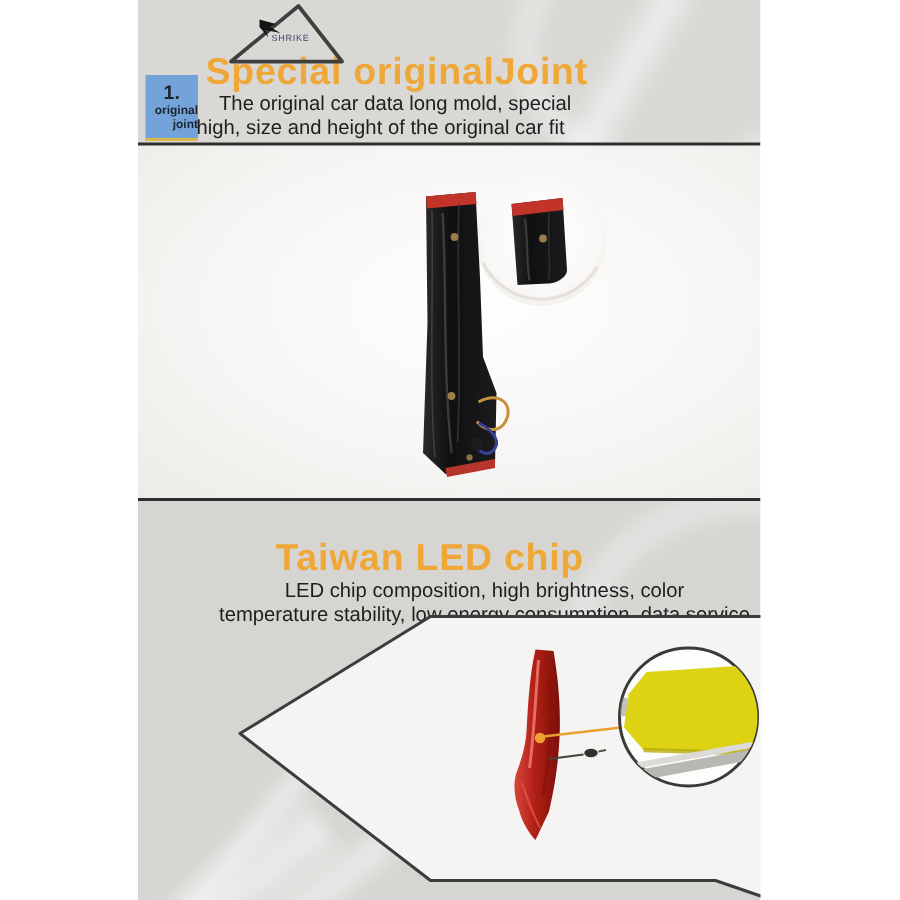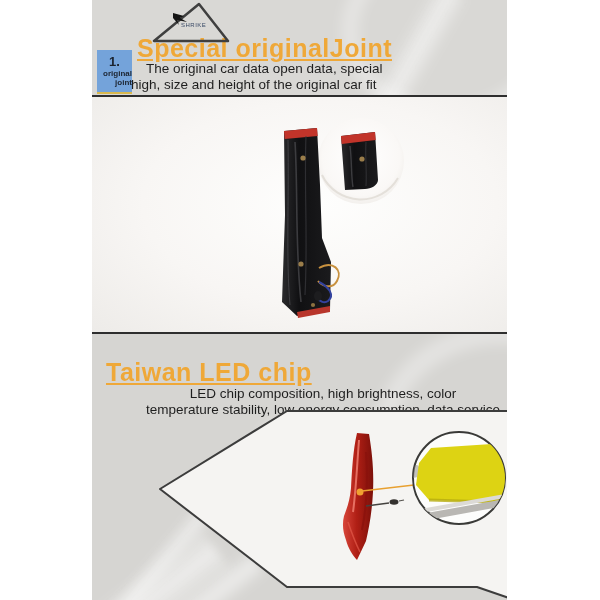--- a/index.html
+++ b/index.html
@@ -12,23 +12,23 @@
       background:radial-gradient(ellipse at 55% 45%, #fefefd 0%, #f8f6f4 55%, #edebe8 100%);}
   .sec2{left:92px;top:334px;width:415px;height:266px;background:#d6d5d2;overflow:hidden;z-index:1;}
   .divider{left:92px;width:415px;height:2px;background:#2e2e2e;z-index:3;}
   .d1{top:95px;} .d2{top:332px;}
   
   .swirl{position:absolute;border-radius:50%;border:16px solid rgba(255,255,255,0.35);
          filter:blur(7px);}
   .band{position:absolute;background:linear-gradient(90deg,rgba(255,255,255,0) 0%,rgba(255,255,255,0.55) 50%,rgba(255,255,255,0) 100%);
         filter:blur(5px);}
   
-  .title-orange{color:#efa838;font-weight:bold;font-size:25px;letter-spacing:0.5px;z-index:4;text-decoration:underline;}
+  .title-orange{color:#efa838;font-weight:bold;font-size:25px;letter-spacing:0.5px;z-index:4;}
   .t1{left:137px;top:34px;}
-  .t2{left:92px;top:358px;width:375px;text-align:left;padding-left:14px;box-sizing:border-box;}
+  .t2{left:92px;top:358px;width:375px;text-align:center;padding-left:14px;box-sizing:border-box;}
   .badge{left:97px;top:50px;width:35px;height:44px;background:#74a3da;z-index:4;
          text-align:center;color:#1c2430;border-bottom:2px solid #d9b84e;box-sizing:border-box;}
   .badge .num{font-size:13px;font-weight:bold;margin-top:4px;}
   .badge .sm{font-size:8px;line-height:9px;font-weight:bold;text-align:right;}
   .desc1{left:131px;top:61px;width:382px;font-size:13.5px;line-height:15.5px;color:#1e1e1e;z-index:4;}
   .desc1 .ln1{display:block;text-indent:15px;}
   .desc2{left:92px;top:386px;width:462px;text-align:center;font-size:13.5px;line-height:16px;color:#1e1e1e;z-index:4;}
   svg.layer{position:absolute;left:0;top:0;z-index:5;}
   svg.logo-layer{z-index:6;}
   
@@ -66,21 +66,21 @@
 
   <div class="abs title-orange t1">Special originalJoint</div>
 
   <div class="abs badge">
     <div class="num">1.</div>
     <div class="sm">original</div>
     <div class="sm">joint</div>
   </div>
 
   <div class="abs desc1">
-    <span class="ln1">The original car data open data, special</span>
+    <span class="ln1">The original car data long mold, special</span>
     <span class="ln2">high, size and height of the original car fit</span>
   </div>
 
   <svg class="layer" width="600" height="600" viewBox="0 0 600 600">
     <defs>
       <linearGradient id="blackBody" x1="0" y1="0" x2="1" y2="0">
         <stop offset="0" stop-color="#2a2a2c"></stop>
           <stop offset="0.35" stop-color="#101012"></stop>
         <stop offset="1" stop-color="#1b1b1d"></stop>
       </linearGradient>

